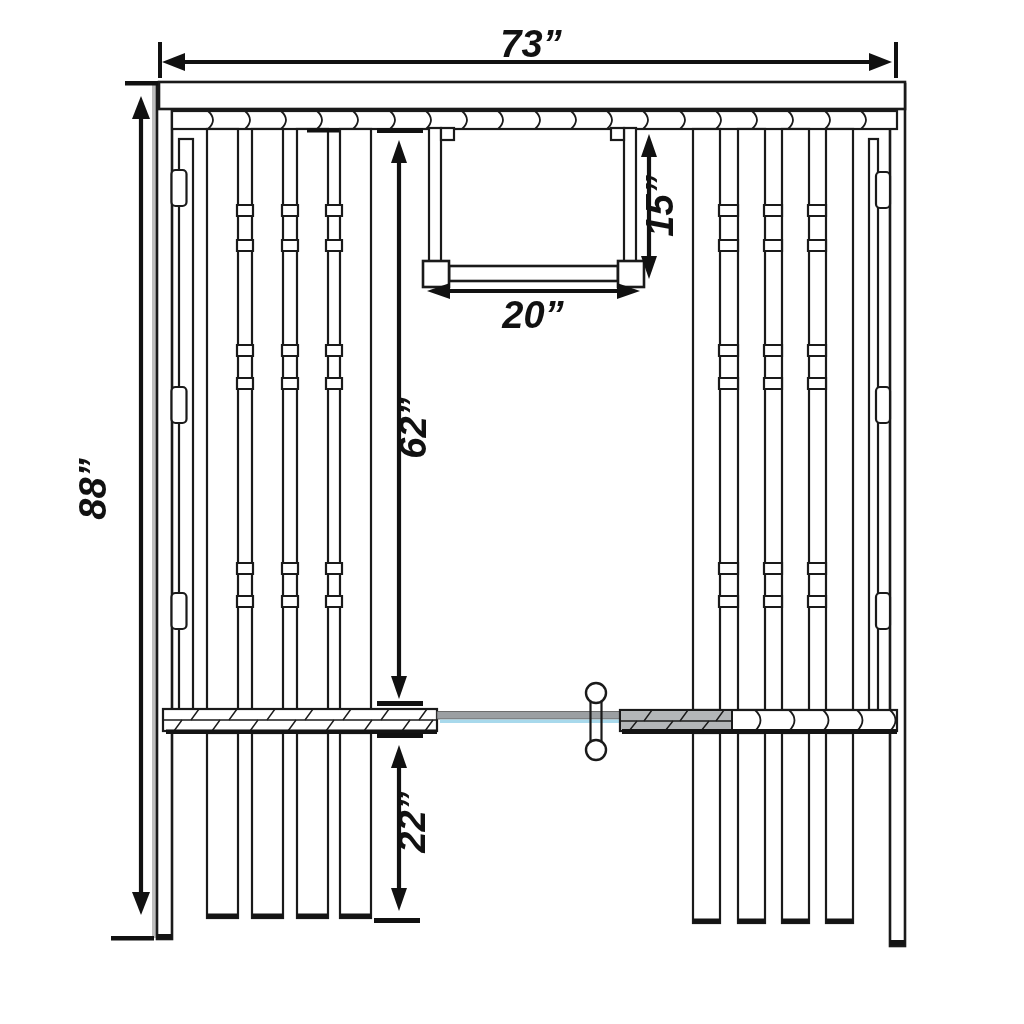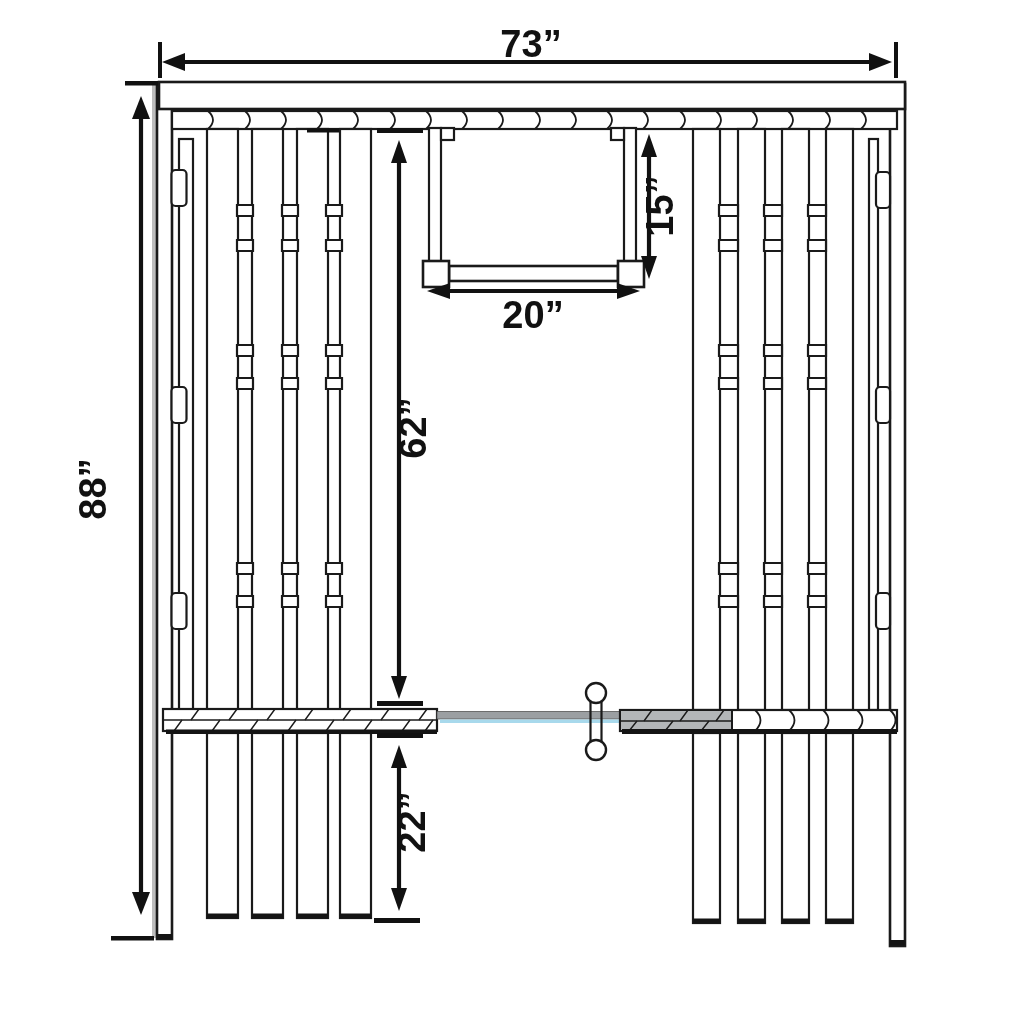--- a/index.html
+++ b/index.html
@@ -1,16 +1,16 @@
 <!DOCTYPE html>
 <html><head>
 <meta charset="utf-8">
 <style>
   html,body{margin:0;padding:0;background:#ffffff;}
-  .canvas{width:1024px;height:1024px;position:relative;background:#fff;}
+  .canvas{width:1024px;height:1024px;position:relative;background:#fff;font-style:italic;}
   svg{display:block;}
   
   .s2   {stroke:#1a1a1a;stroke-width:2.2;fill:#ffffff;}
   .s25  {stroke:#1a1a1a;stroke-width:2.6;fill:#ffffff;}
   .arc  {stroke:#1a1a1a;stroke-width:1.8;fill:none;}
   .thin {stroke:#1a1a1a;stroke-width:1.4;fill:none;}
   .blkfill{fill:#141414;stroke:none;}
   .dimshaft{stroke:#111111;stroke-width:4.2;}
   .dimhead{fill:#111111;stroke:none;}
   .dimtick{fill:#111111;stroke:none;}

